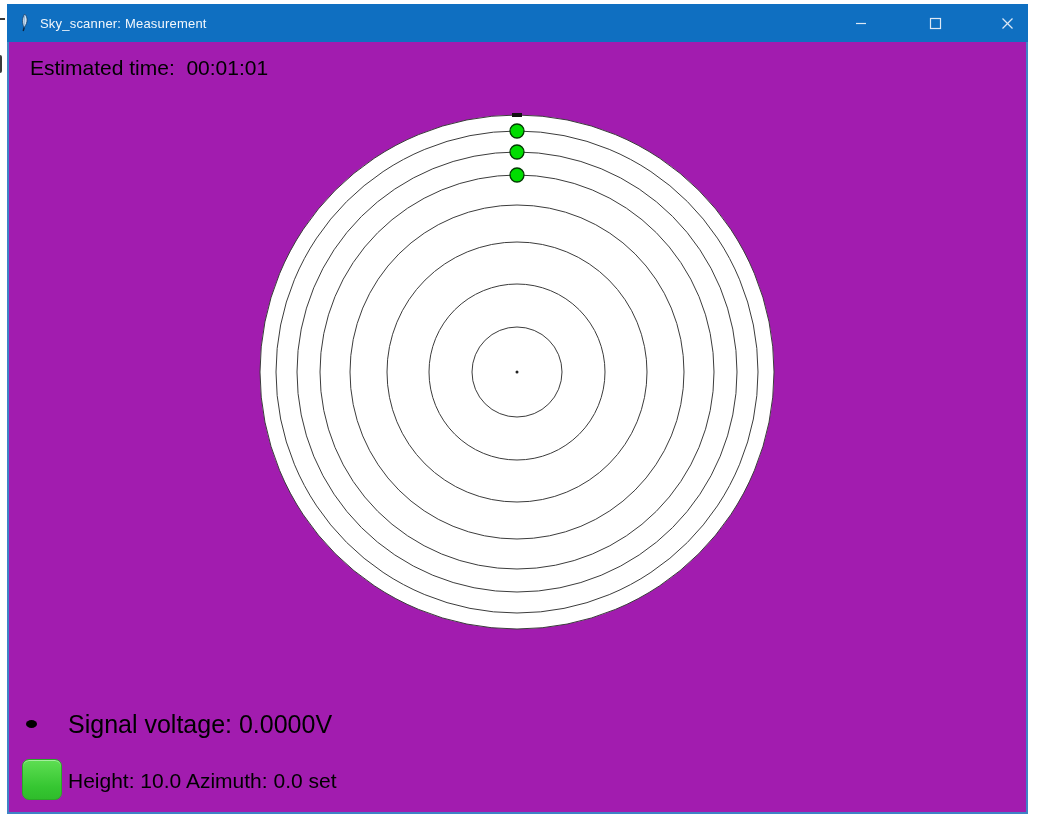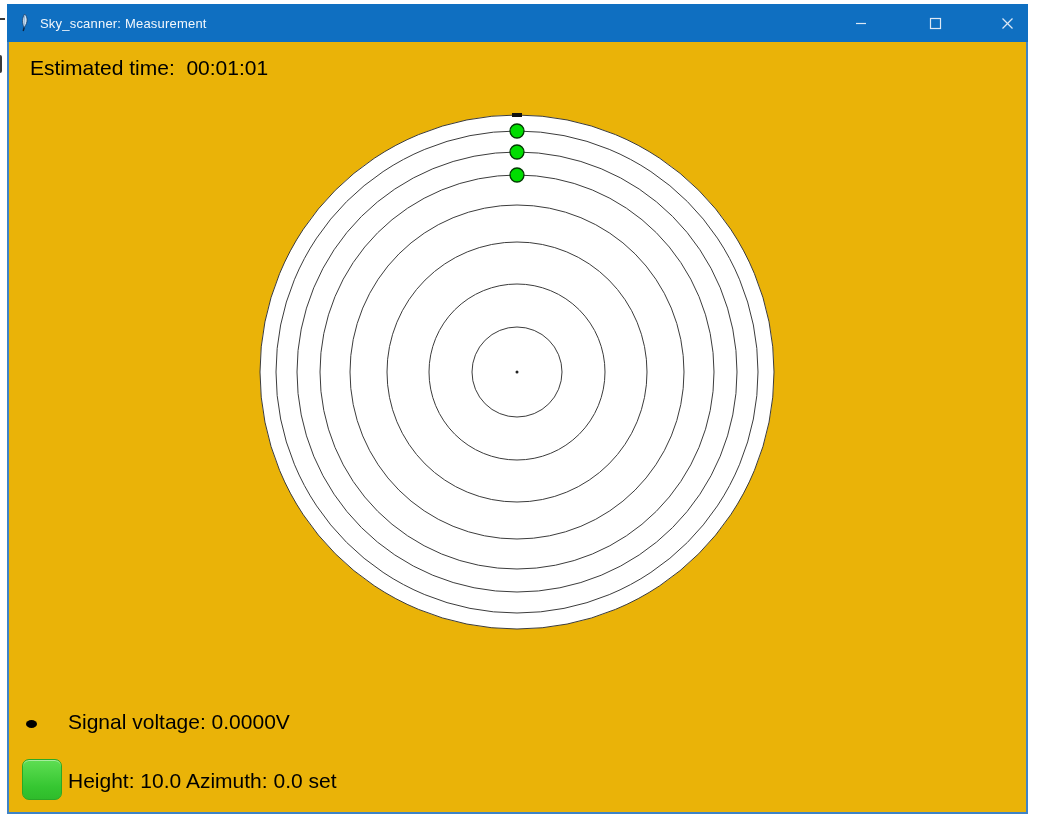--- a/index.html
+++ b/index.html
@@ -3,21 +3,21 @@
 <meta charset="utf-8">
 <style>
   * { margin: 0; padding: 0; box-sizing: border-box; }
   html, body { width: 1037px; height: 820px; background: #ffffff;
     font-family: "Liberation Sans", sans-serif; overflow: hidden; position: relative; }
 
   .edge-artifact { position: absolute; background: #3a3a3a; }
 
   .app-window {
     position: absolute; left: 7px; top: 4px; width: 1021px; height: 810px;
-    border: 2px solid #3f83c6; border-top: none; background: #eab308;
+    border: 2px solid #3f83c6; border-top: none; background: #a21caf;
   }
 
   .title-bar {
     position: absolute; left: -2px; top: 0; width: 1021px; height: 38px;
     background: #0f6fc1; display: flex; align-items: center;
   }
   .app-icon { width: 16px; height: 20px; margin-left: 9px; flex: 0 0 auto; }
   .window-title {
     color: #f2f7fc; font-size: 13px; margin-left: 8px; letter-spacing: 0.2px;
     white-space: pre;
@@ -39,21 +39,21 @@
   }
 
   .sky-plot { position: absolute; left: 0; top: 0; width: 1017px; height: 770px; }
 
   .bullet {
     position: absolute; left: 17px; top: 678px; width: 11px; height: 8px;
     background: #000; border-radius: 50%;
   }
   .signal-voltage {
     position: absolute; left: 59px; top: 668px;
-    font-size: 21px; color: #000000; white-space: pre;
+    font-size: 25px; color: #000000; white-space: pre;
   }
   .status-indicator {
     position: absolute; left: 13px; top: 717px; width: 40px; height: 41px;
     border-radius: 7px; border: 1px solid #2aa826;
     background: linear-gradient(#5ede53, #35c631 70%, #2fbc2b);
     box-shadow: inset 0 1px 0 rgba(255,255,255,0.45);
   }
   .height-azimuth {
     position: absolute; left: 59px; top: 727px;
     font-size: 21px; color: #000000; white-space: pre; text-align: center;

